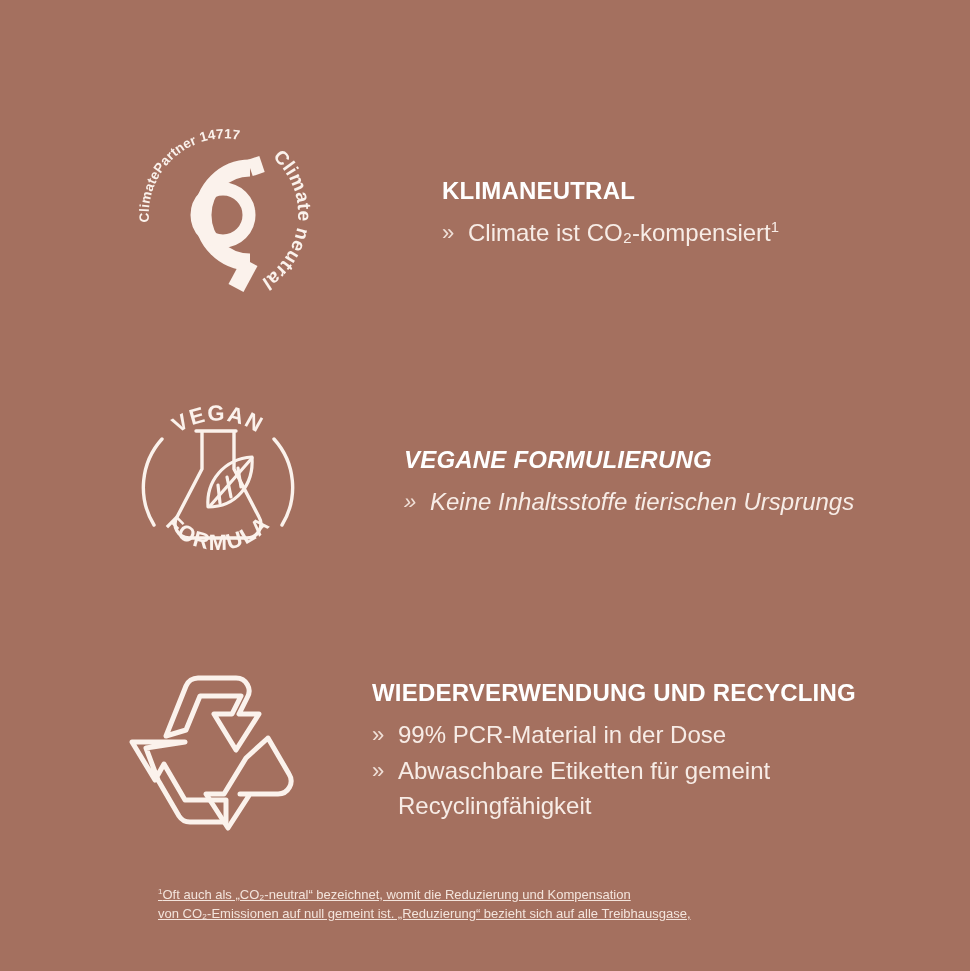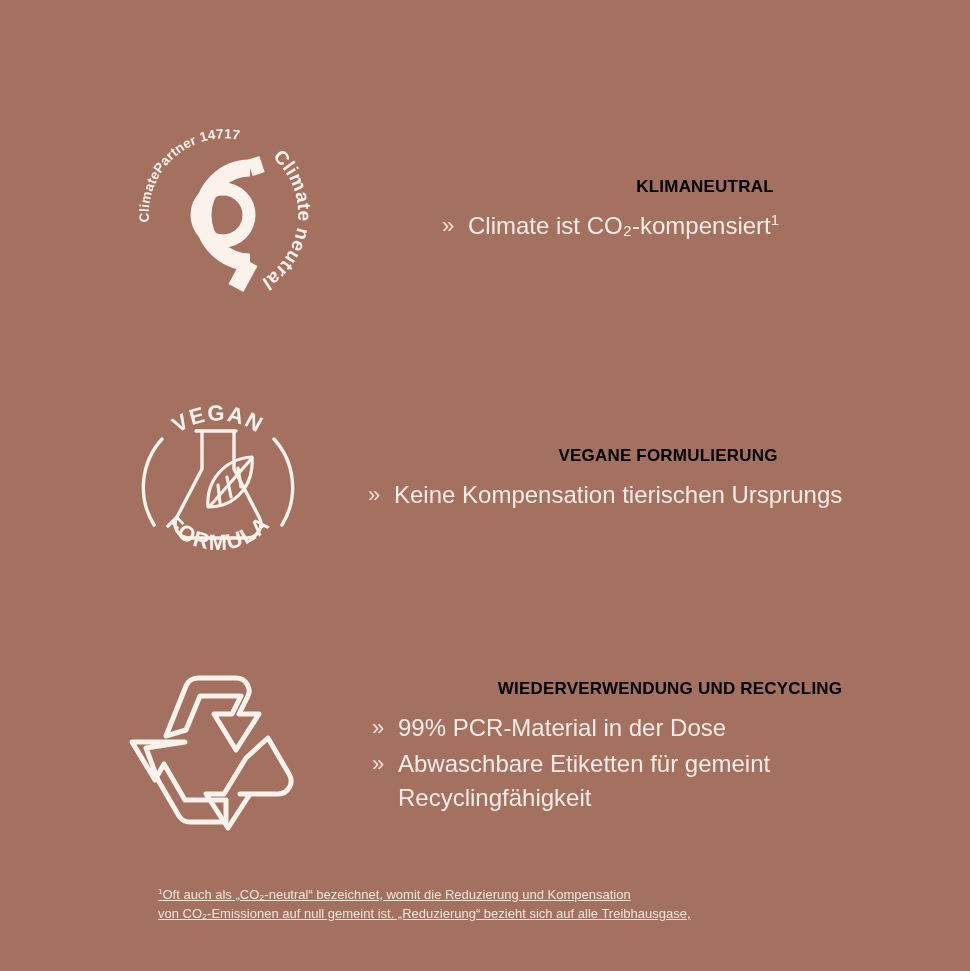--- a/index.html
+++ b/index.html
@@ -34,28 +34,27 @@
   .feature-icon {
     flex: 0 0 auto;
     display: block;
   }
 
   .feature-text {
     flex: 1 1 auto;
   }
 
   .feature-title {
-    color: #000000;
+    color: #ffffff;
     font-weight: 700;
-    font-size: 17px;
+    font-size: 24px;
     letter-spacing: 0.2px;
     line-height: 1.1;
     margin: 0 0 12px 0;
     white-space: nowrap;
-    text-align: center;
   }
 
   .bullet-list {
     list-style: none;
     margin: 0;
     padding: 0;
   }
 
   .bullet-item {
     display: flex;
@@ -85,21 +84,21 @@
     vertical-align: super;
     line-height: 0;
   }
 
   
   #row-climate   { left: 128px; top: 120px;  width: 840px; }
   #row-vegan     { left: 128px; top: 385px;  width: 840px; }
   #row-recycling { left: 128px; top: 670px;  width: 840px; }
 
   #row-climate   .feature-text { margin-left: 124px; padding-top: 58px; }
-  #row-vegan     .feature-text { margin-left: 60px; padding-top: 62px; }
+  #row-vegan     .feature-text { margin-left: 96px; padding-top: 62px; font-style: italic; }
   #row-recycling .feature-text { margin-left: 72px; padding-top: 10px; }
 
   
   .footnote {
     position: absolute;
     left: 158px;
     top: 886px;
     width: 760px;
     color: #f3e4dc;
     font-size: 13px;
@@ -194,21 +193,21 @@
           <textPath href="#vg-arc-bottom" startOffset="50%">FORMULA</textPath>
         </text>
       </svg>
     </div>
 
     <div class="feature-text">
       <h2 class="feature-title">VEGANE FORMULIERUNG</h2>
       <ul class="bullet-list">
         <li class="bullet-item">
           <span class="bullet-marker">»</span>
-          <span class="bullet-copy">Keine Kompensation tierischen Ursprungs</span>
+          <span class="bullet-copy">Keine Inhaltsstoffe tierischen Ursprungs</span>
         </li>
       </ul>
     </div>
   </div>
 
   <div class="feature" id="row-recycling">
 
     <div class="feature-icon">
       <svg width="172" height="162" viewBox="0 0 172 162" aria-hidden="true">
         <g fill="none" stroke="#fbf2ec" stroke-width="5" stroke-linejoin="round" stroke-linecap="round">

